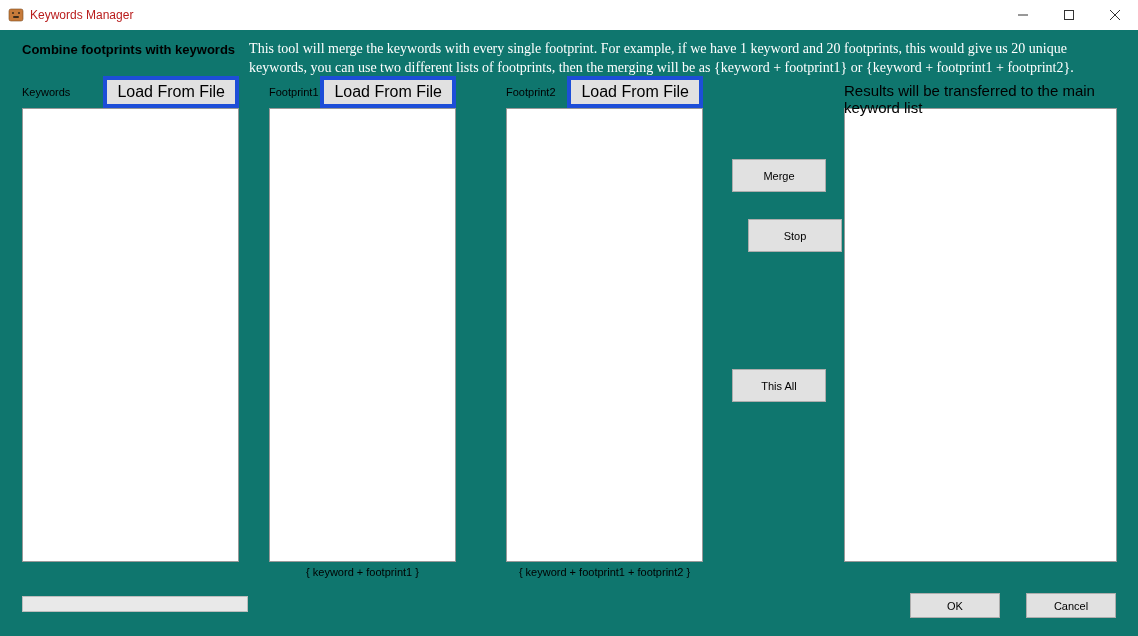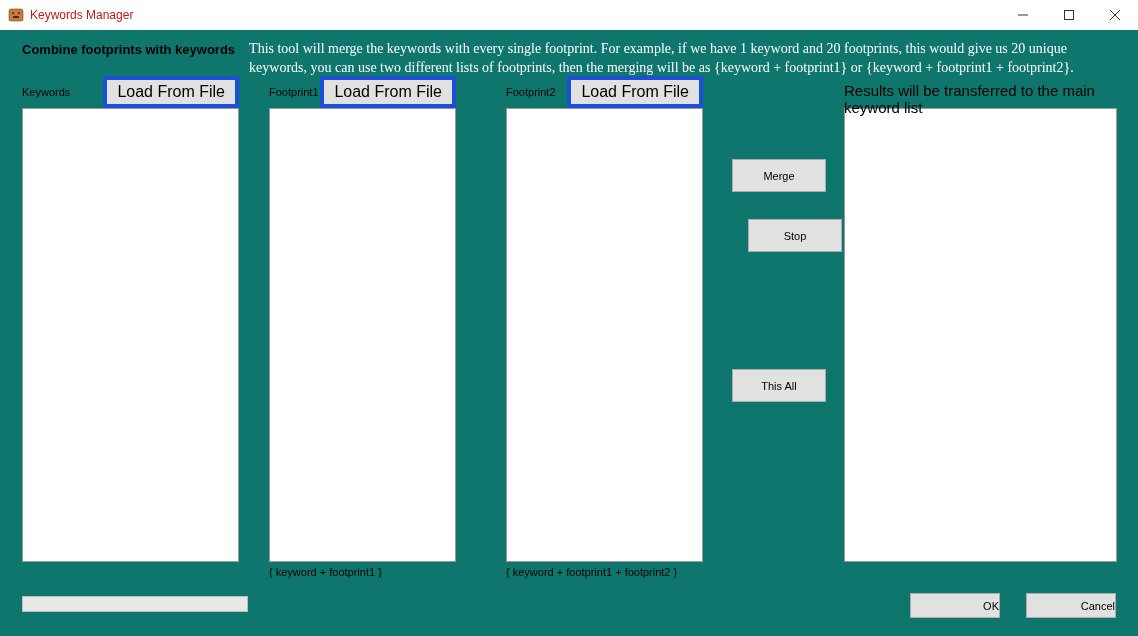--- a/index.html
+++ b/index.html
@@ -120,20 +120,21 @@
       border: 1px solid #999;
       resize: none;
       font-size: 12px;
       padding: 4px;
     }
     .subcaption {
       position: absolute;
       top: 458px;
       left: 0;
       right: 0;
+      text-align: center;
       font-size: 11px;
       color: #000;
     }
     .col1 { left: 0; width: 217px; }
     .col2 { left: 247px; width: 187px; }
     .col3 { left: 484px; width: 197px; }
     .actions-col {
       position: absolute;
       left: 710px;
       width: 94px;
@@ -186,21 +187,20 @@
       display: flex;
       gap: 26px;
     }
     .bottom-btn {
       width: 90px;
       height: 25px;
       font-size: 11px;
       background: #e1e1e1;
       border: 1px solid #adadad;
       cursor: pointer;
-      text-align: right;
     }
   </style>
 </head>
 <body>
 
 <div class="titlebar">
   <span class="titlebar-icon">
     <svg viewBox="0 0 16 16">
       <rect x="1" y="2" width="14" height="12" rx="2" fill="#c77b3a" stroke="#7a4a1f" stroke-width="0.6"></rect>
       <circle cx="5" cy="6" r="1" fill="#3a2a1a"></circle>

